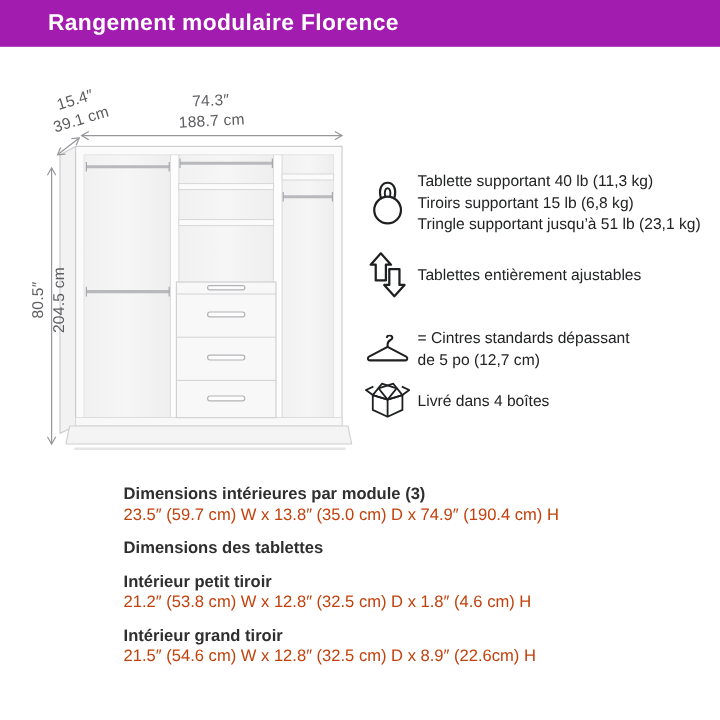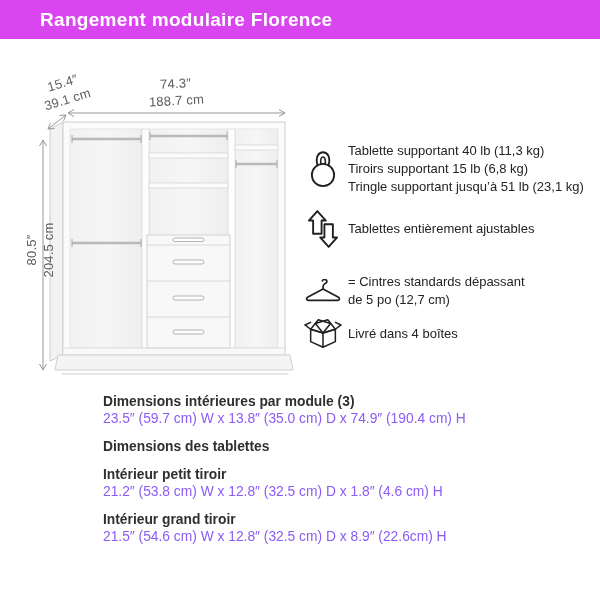--- a/index.html
+++ b/index.html
@@ -5,21 +5,21 @@
   html,body{margin:0;padding:0;}
   body{
     width:600px;height:600px;position:relative;overflow:hidden;
     background:#ffffff;
     font-family:"Liberation Sans", sans-serif;
     -webkit-font-smoothing:antialiased;
   }
   
   .header{
     position:absolute;left:0;top:0;width:600px;height:39px;
-    background:#d946ef;display:flex;align-items:center;
+    background:#a21caf;display:flex;align-items:center;
   }
   .header .title{
     color:#ffffff;font-size:19px;font-weight:600;letter-spacing:.3px;
     padding-left:40px;
   }
   
   .diagram-svg{position:absolute;left:12px;top:57px;}
   .dim-label{
     position:absolute;color:#5d5e61;font-size:13px;line-height:17px;
     text-align:center;letter-spacing:.2px;
@@ -32,24 +32,24 @@
   .features{position:absolute;left:303px;top:142px;width:295px;}
   .feat-row{display:flex;align-items:center;}
   .feat-icon{width:40px;flex:0 0 40px;display:flex;justify-content:center;}
   .feat-text{margin-left:5px;color:#222324;font-size:13px;font-weight:500;}
   .feat-text div{line-height:18px;white-space:nowrap;}
   .row-weight{align-items:center;}
   .row-adjust{margin-top:13px;}
   .row-hanger{margin-top:24px;}
   .row-box{margin-top:6px;text-align:center;}
   
-  .specs{position:absolute;left:103px;top:393px;width:470px;}
+  .specs{position:absolute;left:103px;top:403px;width:470px;}
   .spec-block{margin-bottom:11px;}
   .spec-title{font-size:13.8px;font-weight:bold;color:#2f2f30;line-height:17px;white-space:nowrap;}
-  .spec-value{font-size:13.8px;color:#8b5cf6;line-height:17px;white-space:nowrap;}
+  .spec-value{font-size:13.8px;color:#c2410c;line-height:17px;white-space:nowrap;}
   svg{display:block;}
 </style>
 </head>
 <body>
 
 <div class="header">
   <span class="title">Rangement modulaire Florence</span>
 </div>
 
 <svg class="diagram-svg" width="300" height="345" viewBox="0 0 300 345">

